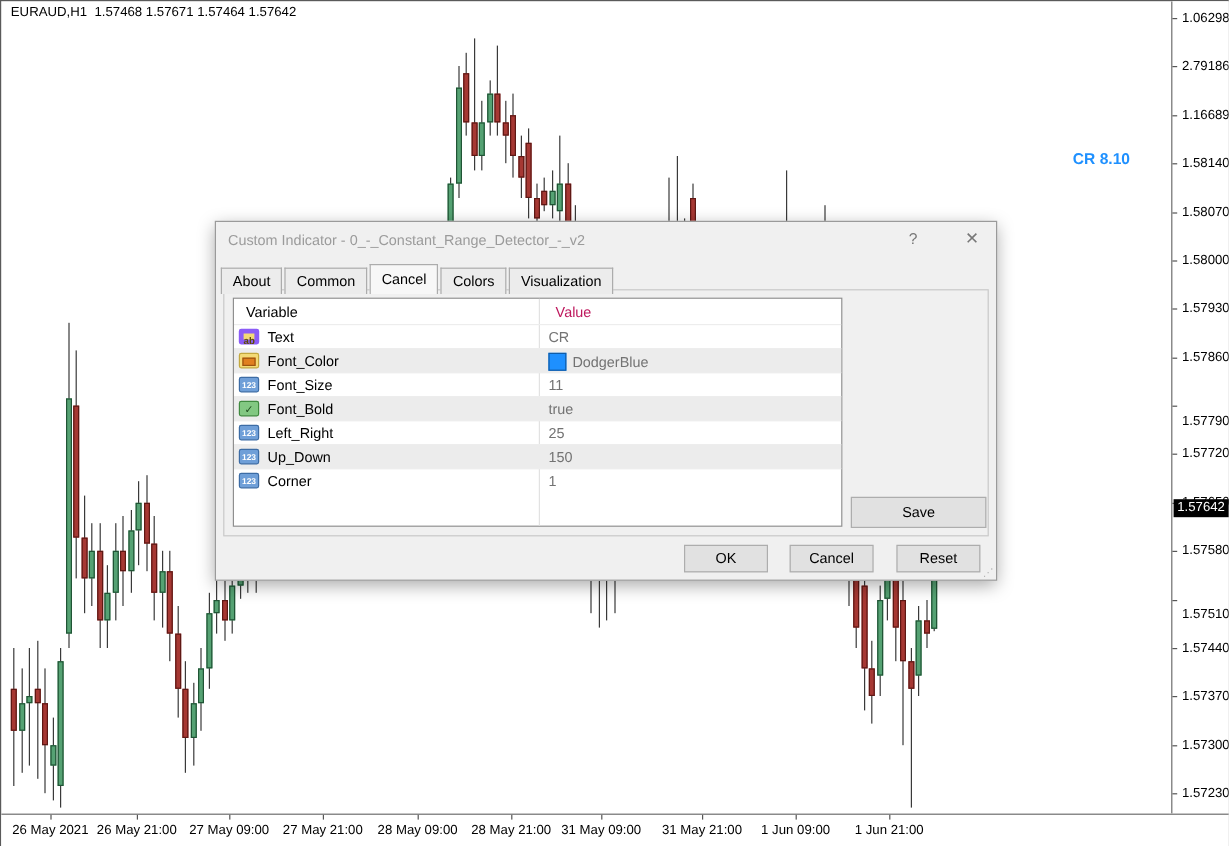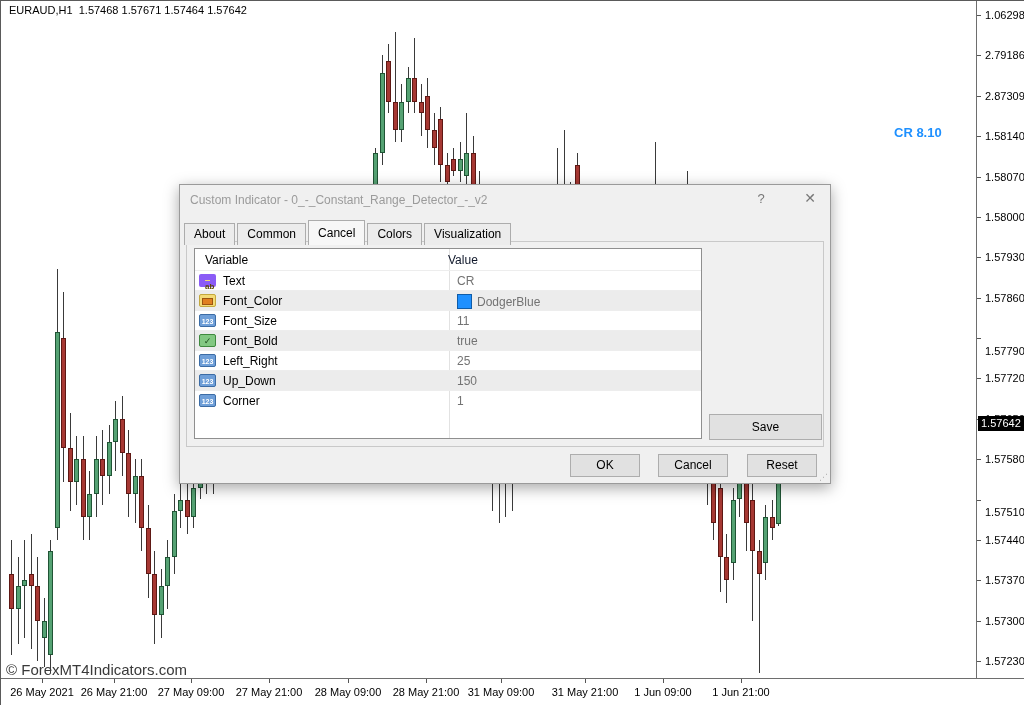--- a/index.html
+++ b/index.html
@@ -33,28 +33,28 @@
   .btn-help{position:absolute;right:60px;top:6px;color:#777;font-size:13px;width:18px;text-align:center;cursor:default;}
   .btn-close{position:absolute;right:10px;top:5px;color:#777;font-size:14px;width:20px;text-align:center;cursor:default;}
   .tabs{position:absolute;left:4px;top:34px;display:flex;align-items:flex-end;z-index:2;}
   .tab{border:1px solid #acacac;border-bottom:none;background:#ececec;padding:3px 9px 4px 9px;margin-right:2px;position:relative;top:1px;color:#000;}
   .tab.active{background:#f7f7f7;padding-top:5px;padding-bottom:5px;top:1px;}
   .tabpage{position:absolute;left:6px;top:56px;width:638px;height:206px;border:1px solid #c9c9c9;background:#f0f0f0;box-sizing:border-box;}
   .param-table{position:absolute;left:14px;top:63px;width:508px;height:191px;background:#fff;border:1px solid #8f8f8f;box-sizing:border-box;}
   .col-sep{position:absolute;left:254px;top:0;bottom:0;width:1px;background:#e2e2e2;}
   .tbl-header{position:absolute;left:0;top:0;width:100%;height:21px;}
   .th-var{position:absolute;left:10px;top:4px;color:#000;}
-  .th-val{position:absolute;left:253px;top:4px;color:#0f172a;}
+  .th-val{position:absolute;left:268px;top:4px;color:#be185d;}
   .row{position:absolute;left:0;width:100%;height:20px;border-top:1px solid #ededed;}
   .row.alt{background:#ececec;}
   .cell-var{position:absolute;left:28px;top:3px;color:#000;white-space:nowrap;}
   .cell-val{position:absolute;left:262px;top:3px;color:#737373;white-space:nowrap;display:flex;align-items:center;}
   .p-icon{position:absolute;left:4px;top:3px;width:17px;height:13px;border-radius:2px;font-size:8px;font-weight:bold;
      text-align:center;line-height:13px;box-sizing:border-box;}
-  .ic-text{background:#f3da76;border:6px solid #8b5cf6;color:#5c4a05;}
+  .ic-text{background:#f3da76;border:4px solid #8b5cf6;color:#5c4a05;}
   .ic-color{background:#f3da76;border:1px solid #c3a83e;}
   .ic-color i{display:block;width:9px;height:5px;background:#e07f1f;border:1px solid #9c5410;margin:3px auto 0 auto;}
   .ic-num{background:#6f9fd8;border:1px solid #3c6ca5;color:#fff;font-size:7px;}
   .ic-bool{background:#82c882;border:1px solid #3f8a3f;color:#1d4d1d;font-size:9px;line-height:12px;}
   .swatch{display:inline-block;width:13px;height:13px;border:1px solid #0f5ca8;margin-right:5px;}
   .w-btn{position:absolute;background:#e1e1e1;border:1px solid #adadad;text-align:center;color:#000;box-sizing:border-box;cursor:default;}
   .btn-load{left:529px;top:196px;width:113px;height:26px;line-height:24px;}
   .btn-save{left:529px;top:229px;width:113px;height:26px;line-height:24px;}
   .btn-ok{left:390px;top:269px;width:70px;height:23px;line-height:21px;}
   .btn-cancel{left:478px;top:269px;width:70px;height:23px;line-height:21px;}
@@ -307,29 +307,28 @@
       <div class="wick" style="left: 764px; top: 504.268px; height: 74.9821px;"></div>
       <div class="body" style="left: 762px; width: 5px; top: 515.804px; height: 46.1429px; background: rgb(85, 162, 115); border: 1px solid rgb(32, 84, 53);"></div>
       <div class="wick" style="left: 770.5px; top: 498.5px; height: 40.375px;"></div>
       <div class="body" style="left: 768.5px; width: 5px; top: 515.804px; height: 11.5357px; background: rgb(166, 56, 51); border: 1px solid rgb(94, 24, 20);"></div>
       <div class="wick" style="left: 777px; top: 405.637px; height: 119.395px;"></div>
       <div class="body" style="left: 775px; width: 5px; top: 422.364px; height: 100.361px; background: rgb(85, 162, 115); border: 1px solid rgb(32, 84, 53);"></div>
     </div>
 
   <div class="cr-label" style="color: rgb(30, 144, 255);">CR 8.10</div>
 
-  <div class="watermark">© ForexMT4Indicators.com</div>
 
   <div id="price-axis">
       <div class="p-tick" style="top: 14px;"></div>
       <span class="p-label" style="top: 8px;">1.06298</span>
       <div class="p-tick" style="top: 54.375px;"></div>
       <span class="p-label" style="top: 48.375px;">2.79186</span>
       <div class="p-tick" style="top: 94.75px;"></div>
-      <span class="p-label" style="top: 88.75px;">2.87309</span>
+      <span class="p-label" style="top: 88.75px;">1.16689</span>
       <div class="p-tick" style="top: 135.125px;"></div>
       <span class="p-label" style="top: 129.125px;">1.58140</span>
       <div class="p-tick" style="top: 175.5px;"></div>
       <span class="p-label" style="top: 169.5px;">1.58070</span>
       <div class="p-tick" style="top: 215.875px;"></div>
       <span class="p-label" style="top: 209.875px;">1.58000</span>
       <div class="p-tick" style="top: 256.25px;"></div>
       <span class="p-label" style="top: 250.25px;">1.57930</span>
       <div class="p-tick" style="top: 296.625px;"></div>
       <span class="p-label" style="top: 290.625px;">1.57860</span>

